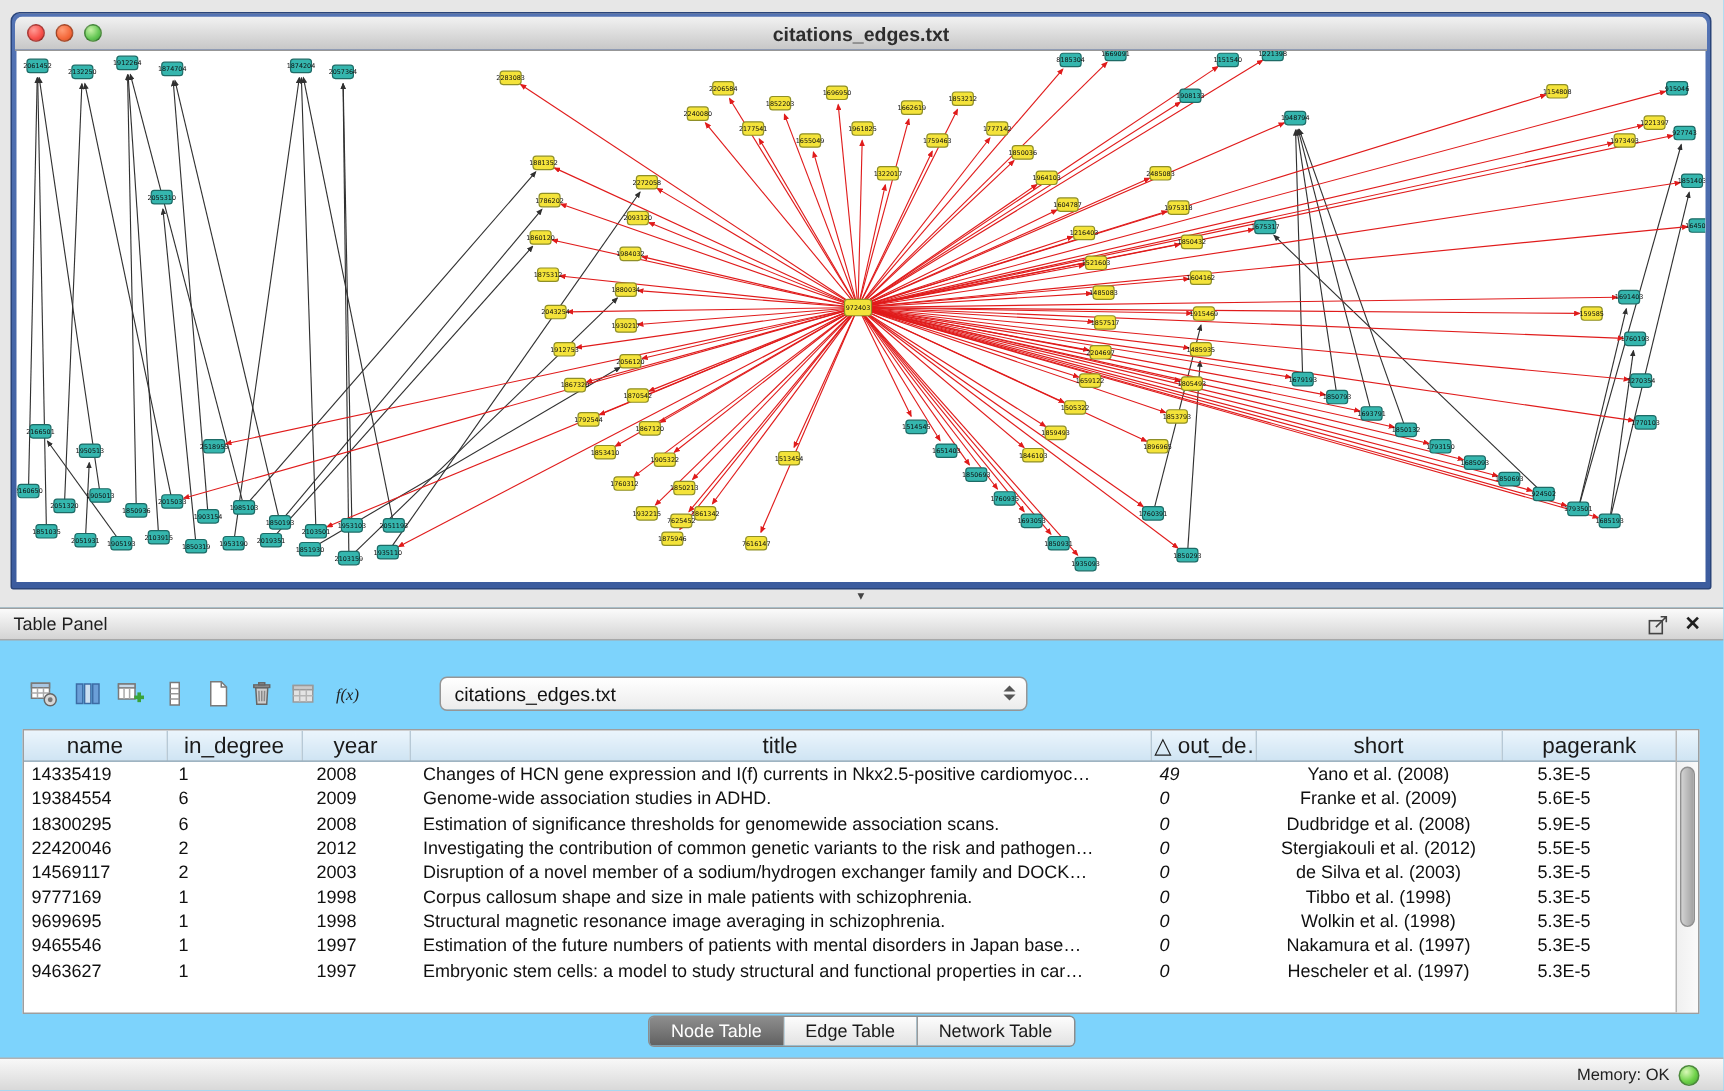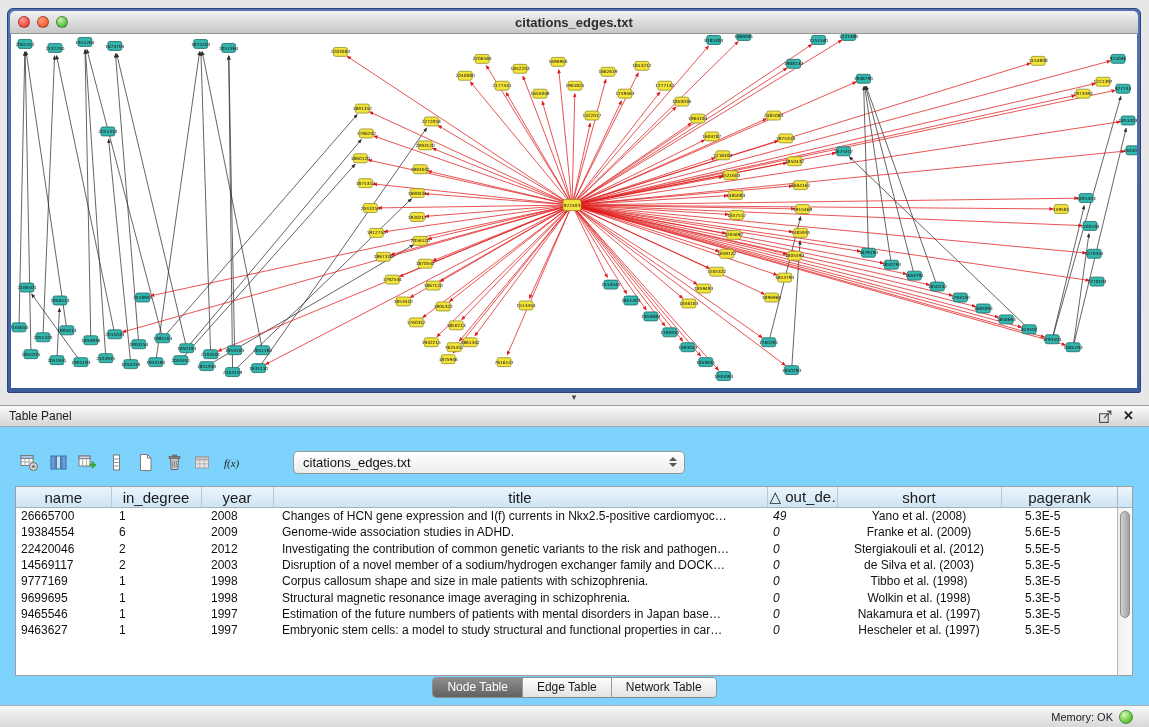--- a/index.html
+++ b/index.html
@@ -618,36 +618,45 @@
             <th>in_degree</th>
             <th>year</th>
             <th>title</th>
             <th>△ out_de…</th>
             <th>short</th>
             <th>pagerank</th>
           </tr>
         </thead>
         <tbody>
           <tr>
-            <td>26665700</td>
+            <td>14335419</td>
             <td>1</td>
             <td>2008</td>
             <td>Changes of HCN gene expression and I(f) currents in Nkx2.5-positive cardiomyoc…</td>
             <td>49</td>
             <td>Yano et al. (2008)</td>
             <td>5.3E-5</td>
           </tr>
           <tr>
             <td>19384554</td>
             <td>6</td>
             <td>2009</td>
             <td>Genome-wide association studies in ADHD.</td>
             <td>0</td>
             <td>Franke et al. (2009)</td>
             <td>5.6E-5</td>
+          </tr>
+          <tr>
+            <td>18300295</td>
+            <td>6</td>
+            <td>2008</td>
+            <td>Estimation of significance thresholds for genomewide association scans.</td>
+            <td>0</td>
+            <td>Dudbridge et al. (2008)</td>
+            <td>5.9E-5</td>
           </tr>
           <tr>
             <td>22420046</td>
             <td>2</td>
             <td>2012</td>
             <td>Investigating the contribution of common genetic variants to the risk and pathogen…</td>
             <td>0</td>
             <td>Stergiakouli et al. (2012)</td>
             <td>5.5E-5</td>
           </tr>

